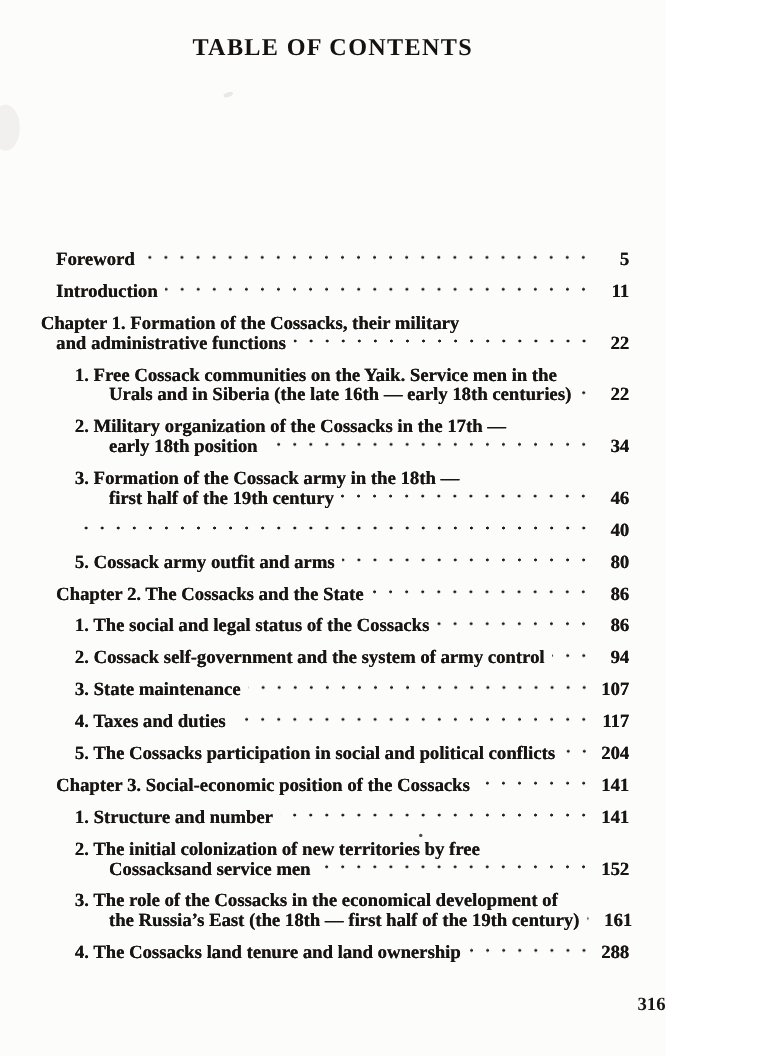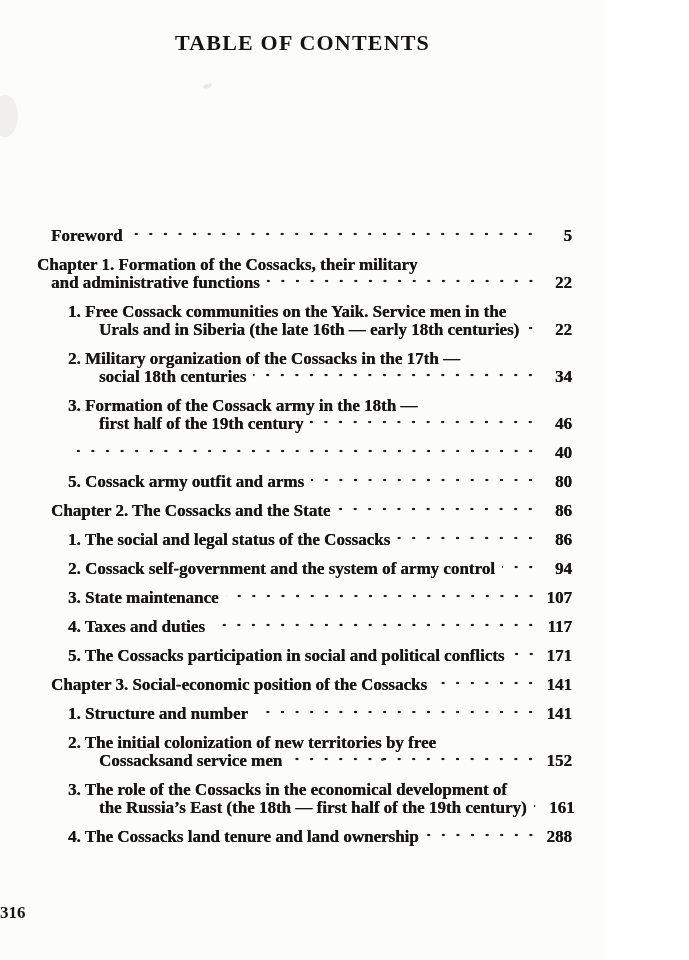--- a/index.html
+++ b/index.html
@@ -60,21 +60,21 @@
   }
   .pagenum {
     white-space: pre;
     min-width: 31px;
     text-align: right;
   }
   .folio {
     position: absolute;
     top: 903px;
     left: 0; right: 0;
-    text-align: left;
+    text-align: right;
     font-size: 17px;
     line-height: 20px;
     font-weight: 700;
   }
   .artifact-dot {
     position: absolute;
     left: 381px; top: 758px;
     width: 3px; height: 3px;
     border-radius: 50%;
     background: #2c2824;
@@ -96,40 +96,47 @@
   <h1 class="title">TABLE OF CONTENTS</h1>
 
   <div class="toc" id="toc">
       <div class="entry plain">
         <div class="line first last">
           <span class="txt">Foreword</span>
           <span class="leader"></span>
           <span class="pagenum">5</span>
         </div>
       </div>
+      <div class="entry plain">
+        <div class="line first last">
+          <span class="txt">Introduction</span>
+          <span class="leader"></span>
+          <span class="pagenum">11</span>
+        </div>
+      </div>
       <div class="entry chapter">
         <div class="line first"><span class="txt"><span class="prefix">Chapter 1.</span> Formation of the Cossacks, their military</span></div>
         <div class="line last">
           <span class="txt">and administrative functions</span>
           <span class="leader"></span>
           <span class="pagenum">22</span>
         </div>
       </div>
       <div class="entry item">
         <div class="line first"><span class="txt">1. Free Cossack communities on the Yaik. Service men in the</span></div>
         <div class="line last">
           <span class="txt">Urals and in Siberia (the late 16th — early 18th centuries)</span>
           <span class="leader"></span>
           <span class="pagenum">22</span>
         </div>
       </div>
       <div class="entry item">
         <div class="line first"><span class="txt">2. Military organization of the Cossacks in the 17th —</span></div>
         <div class="line last">
-          <span class="txt">social 18th centuries</span>
+          <span class="txt">early 18th position</span>
           <span class="leader"></span>
           <span class="pagenum">34</span>
         </div>
       </div>
       <div class="entry item">
         <div class="line first"><span class="txt">3. Formation of the Cossack army in the 18th —</span></div>
         <div class="line last">
           <span class="txt">first half of the 19th century</span>
           <span class="leader"></span>
           <span class="pagenum">46</span>
@@ -180,21 +187,21 @@
         <div class="line first last">
           <span class="txt">4. Taxes and duties</span>
           <span class="leader"></span>
           <span class="pagenum">117</span>
         </div>
       </div>
       <div class="entry item">
         <div class="line first last">
           <span class="txt">5. The Cossacks participation in social and political conflicts</span>
           <span class="leader"></span>
-          <span class="pagenum">171</span>
+          <span class="pagenum">204</span>
         </div>
       </div>
       <div class="entry chapter">
         <div class="line first last">
           <span class="txt"><span class="prefix">Chapter 3.</span> Social-economic position of the Cossacks</span>
           <span class="leader"></span>
           <span class="pagenum">141</span>
         </div>
       </div>
       <div class="entry item">

